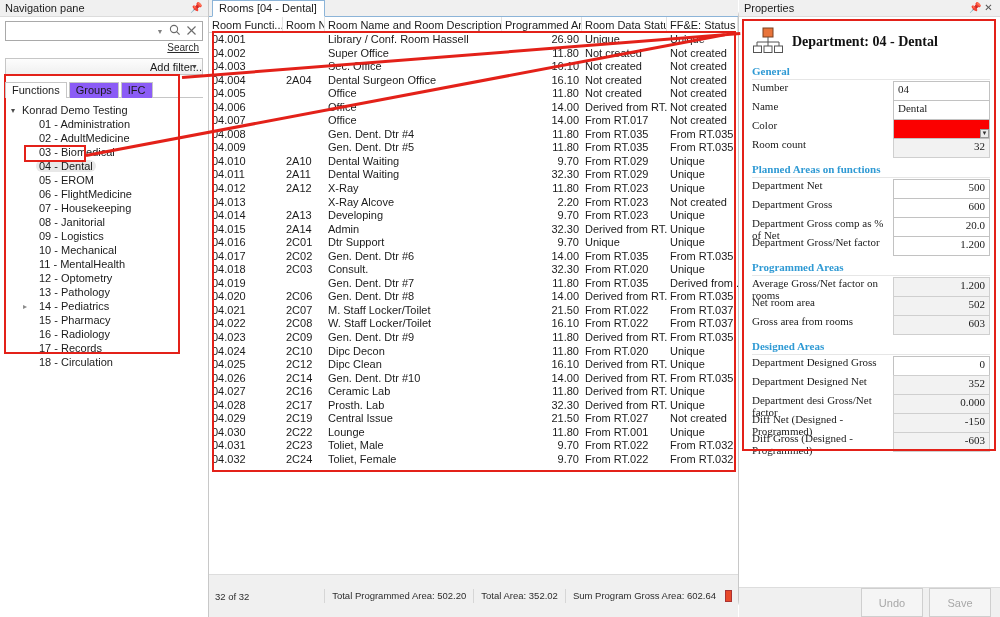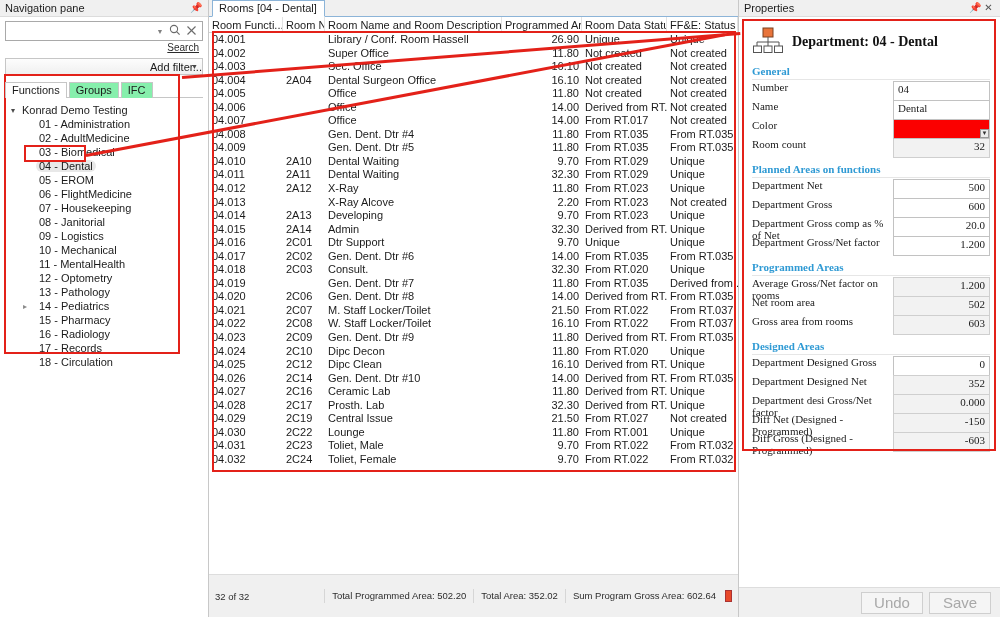--- a/index.html
+++ b/index.html
@@ -73,21 +73,21 @@
   }
   .addfilter .drop {
     position: absolute; right: 4px; top: 0; bottom: 0;
     display: flex; align-items: center; font-size: 7px; color: #444;
   }
 
   .tabstrip { display: flex; align-items: flex-end; margin-top: 7px; height: 16px; }
   .tabstrip .tab {
     border: 1px solid #c6c6c6;
     border-bottom: none;
-    background: #86efac;
+    background: #8b5cf6;
     padding: 1px 6px 2px 6px;
     font-size: 11px;
     margin-right: 2px;
     line-height: 12px;
   }
   .tabstrip .tab.active { background: #ffffff; position: relative; z-index: 2; }
 
   .treebox {
     border-top: 1px solid #c6c6c6;
     margin-top: -1px;
@@ -196,20 +196,21 @@
     width: 7px; height: 12px; background: #e8492a;
     border: 1px solid #a33; margin: 0 6px 0 2px;
   }
 
   
   #props {
     position: absolute; left: 738px; top: 0;
     width: 262px; height: 617px;
     background: #ffffff;
     border-left: 1px solid #c8c8c8;
+    border-radius: 17px;
   }
   #props .inner { padding: 7px 10px 0 12px; font-family: Liberation Serif, serif; }
   .prop-head { display: flex; align-items: center; gap: 9px; margin: 3px 0 7px 2px; }
   .prop-head .title { font-size: 14px; font-weight: bold; color: #111; }
   .sect {
     color: #2f9ad4; font-weight: bold; font-size: 11px;
     margin: 9px 0 4px 1px; position: relative;
   }
   .sect::after {
     content: ""; position: absolute; left: 0; right: 0; bottom: -3px;
@@ -241,25 +242,25 @@
     font-size: 6px; line-height: 7px; text-align: center; color: #333;
   }
 
   #propfooter {
     position: absolute; left: 0; bottom: 0; width: 262px; height: 30px;
     background: #f0f0f0; border-top: 1px solid #dddddd;
     display: flex; align-items: center; justify-content: flex-end;
     gap: 6px; padding-right: 10px;
   }
   #propfooter .btn {
-    width: 62px; height: 22px;
+    width: 62px; height: 29px;
     border: 1px solid #cfcfcf;
     background: #f5f5f5;
     color: #a8a8a8;
-    font-size: 15px;
+    font-size: 11px;
     display: flex; align-items: center; justify-content: center;
   }
 
   
   #anno { position: absolute; inset: 0; pointer-events: none; }
   .abox { position: absolute; border: 2px solid #e32119; }
   .aline {
     position: absolute; height: 3px; background: #e32119;
     transform-origin: 0 50%;
   }

